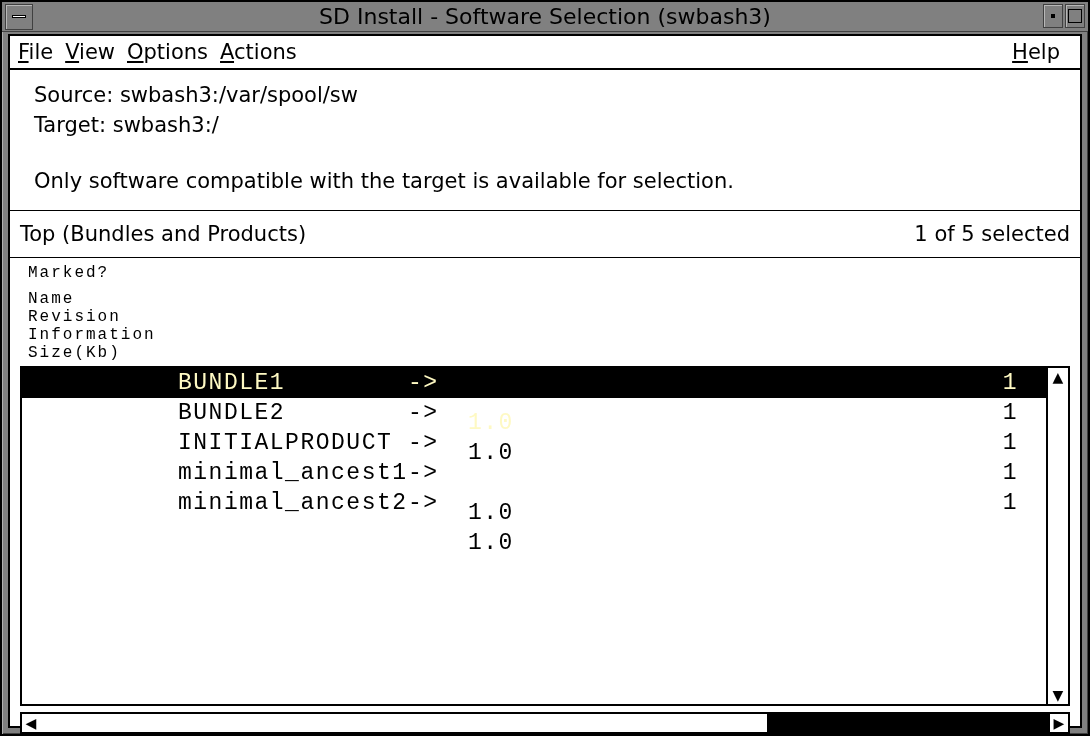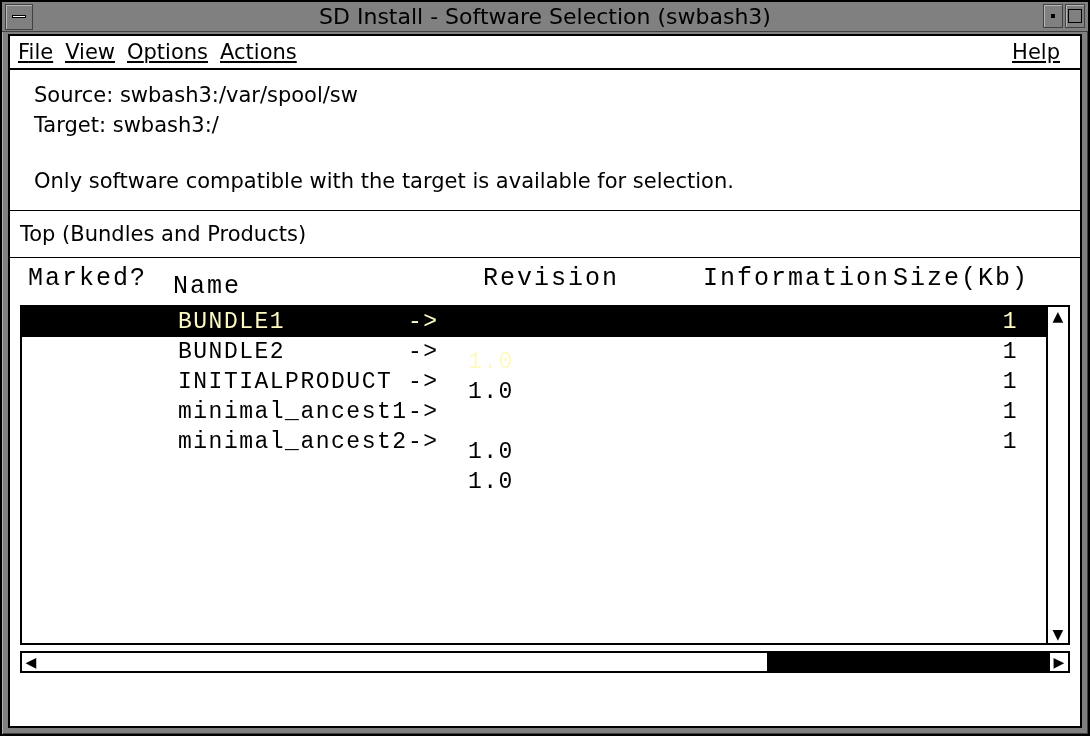--- a/index.html
+++ b/index.html
@@ -80,21 +80,20 @@
     background:#fff;
     border:2px solid #000;
   }
 
   .menubar {
     height: 34px;
     border-bottom: 2px solid #000;
     display:flex;
     align-items:center;
     padding: 16px 8px;
-    text-decoration: underline;
   }
   .menubar .menu-item {
     margin-right: 12px;
     cursor:default;
   }
   .menubar .spacer { flex:1; }
   .menu-item span.u { text-decoration: underline; }
 
   .info-area {
     padding: 10px 10px 14px 24px;
@@ -107,22 +106,23 @@
     display:flex;
     padding: 8px 10px;
     line-height: 30px;
   }
   .status-row .grow { flex:1; }
 
   .headers {
     display:flex;
     padding: 6px 20px 4px 18px;
     font-family: "Courier New", monospace;
-    font-size: 25px;
+    font-size: 16px;
     letter-spacing: 2px;
+    flex-direction: column;
   }
   .col-marked { width: 145px; }
   .col-name   { width: 310px; margin-top: 8px; }
   .col-rev    { width: 220px; font-family: Liberation Mono, monospace; }
   .col-info   { width: 190px; }
   .col-size   { width: 150px; }
 
   .list-frame {
     margin: 0 10px 0 10px;
     border: 2px solid #000;
@@ -229,20 +229,21 @@
       </div>
       <div style="height:26px"></div>
       <div>Only software compatible with the target is available for selection.</div>
     </div>
 
     <div class="hr"></div>
 
     <div class="status-row">
       <div>Top (Bundles and Products)</div>
       <div class="grow"></div>
+      <div>1 of 5 selected</div>
     </div>
 
     <div class="hr"></div>
 
     <div class="headers">
       <div class="col-marked">Marked?</div>
       <div class="col-name">Name</div>
       <div class="col-rev">Revision</div>
       <div class="col-info">Information</div>
       <div class="col-size">Size(Kb)</div>

